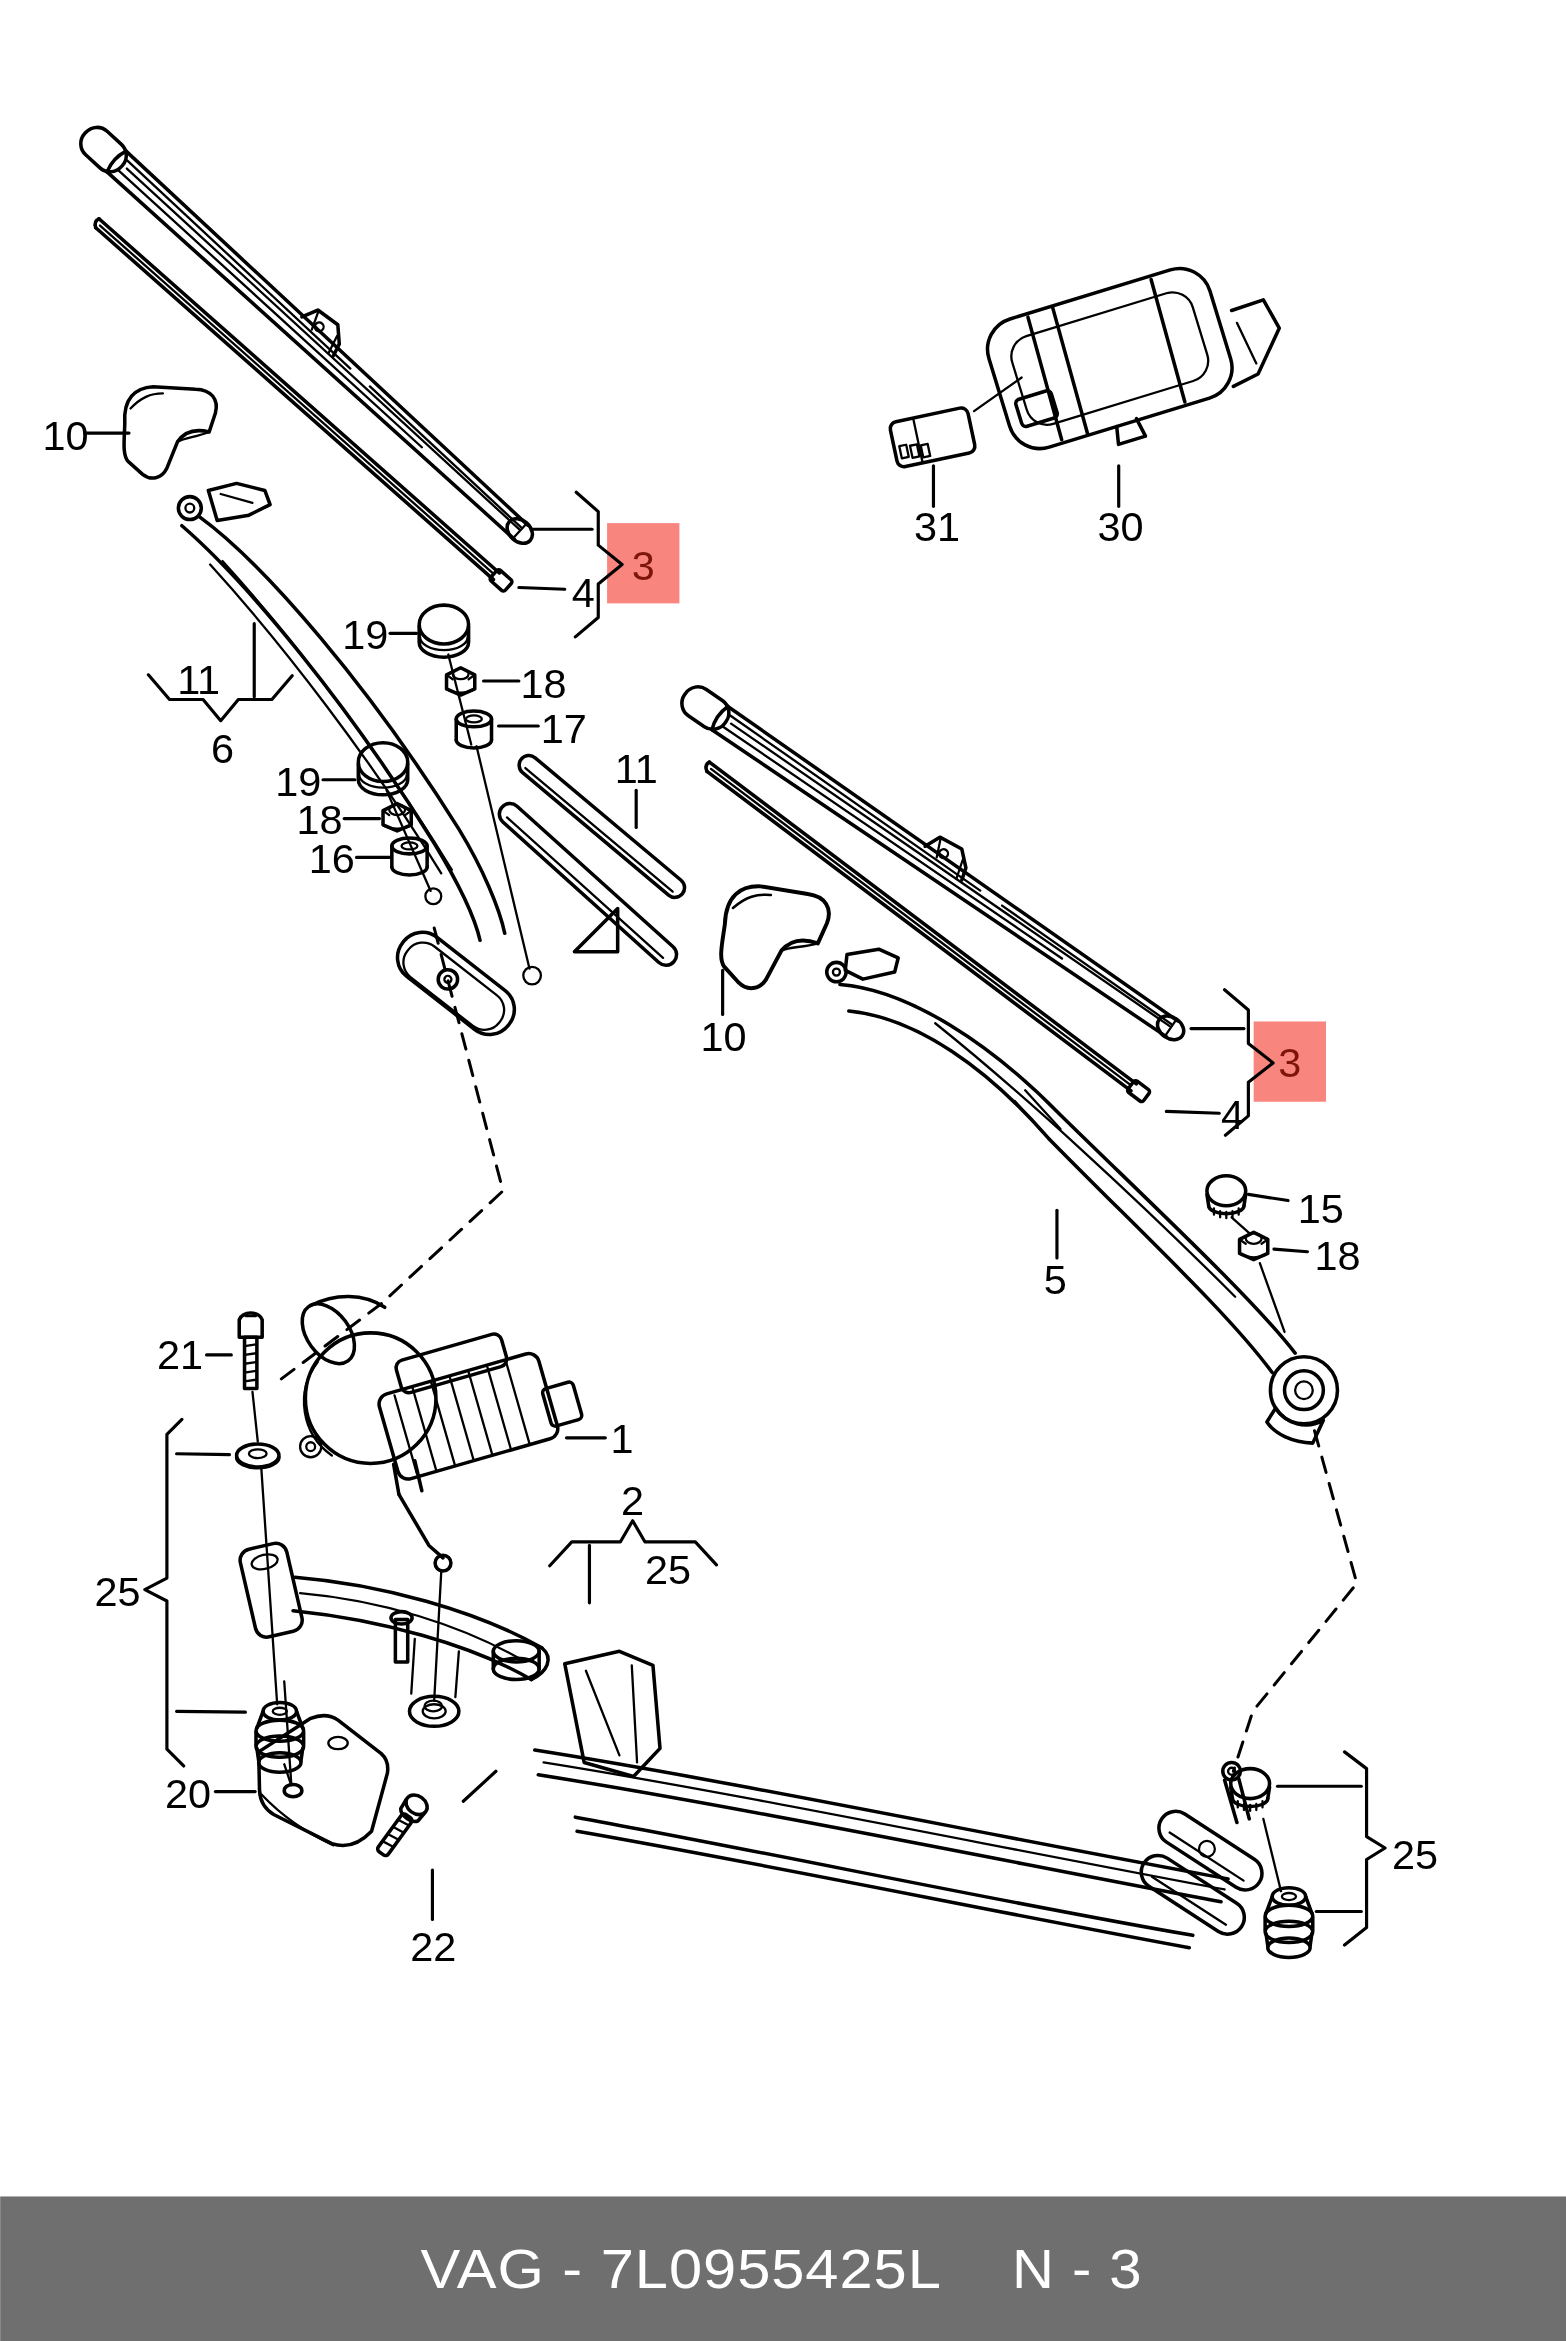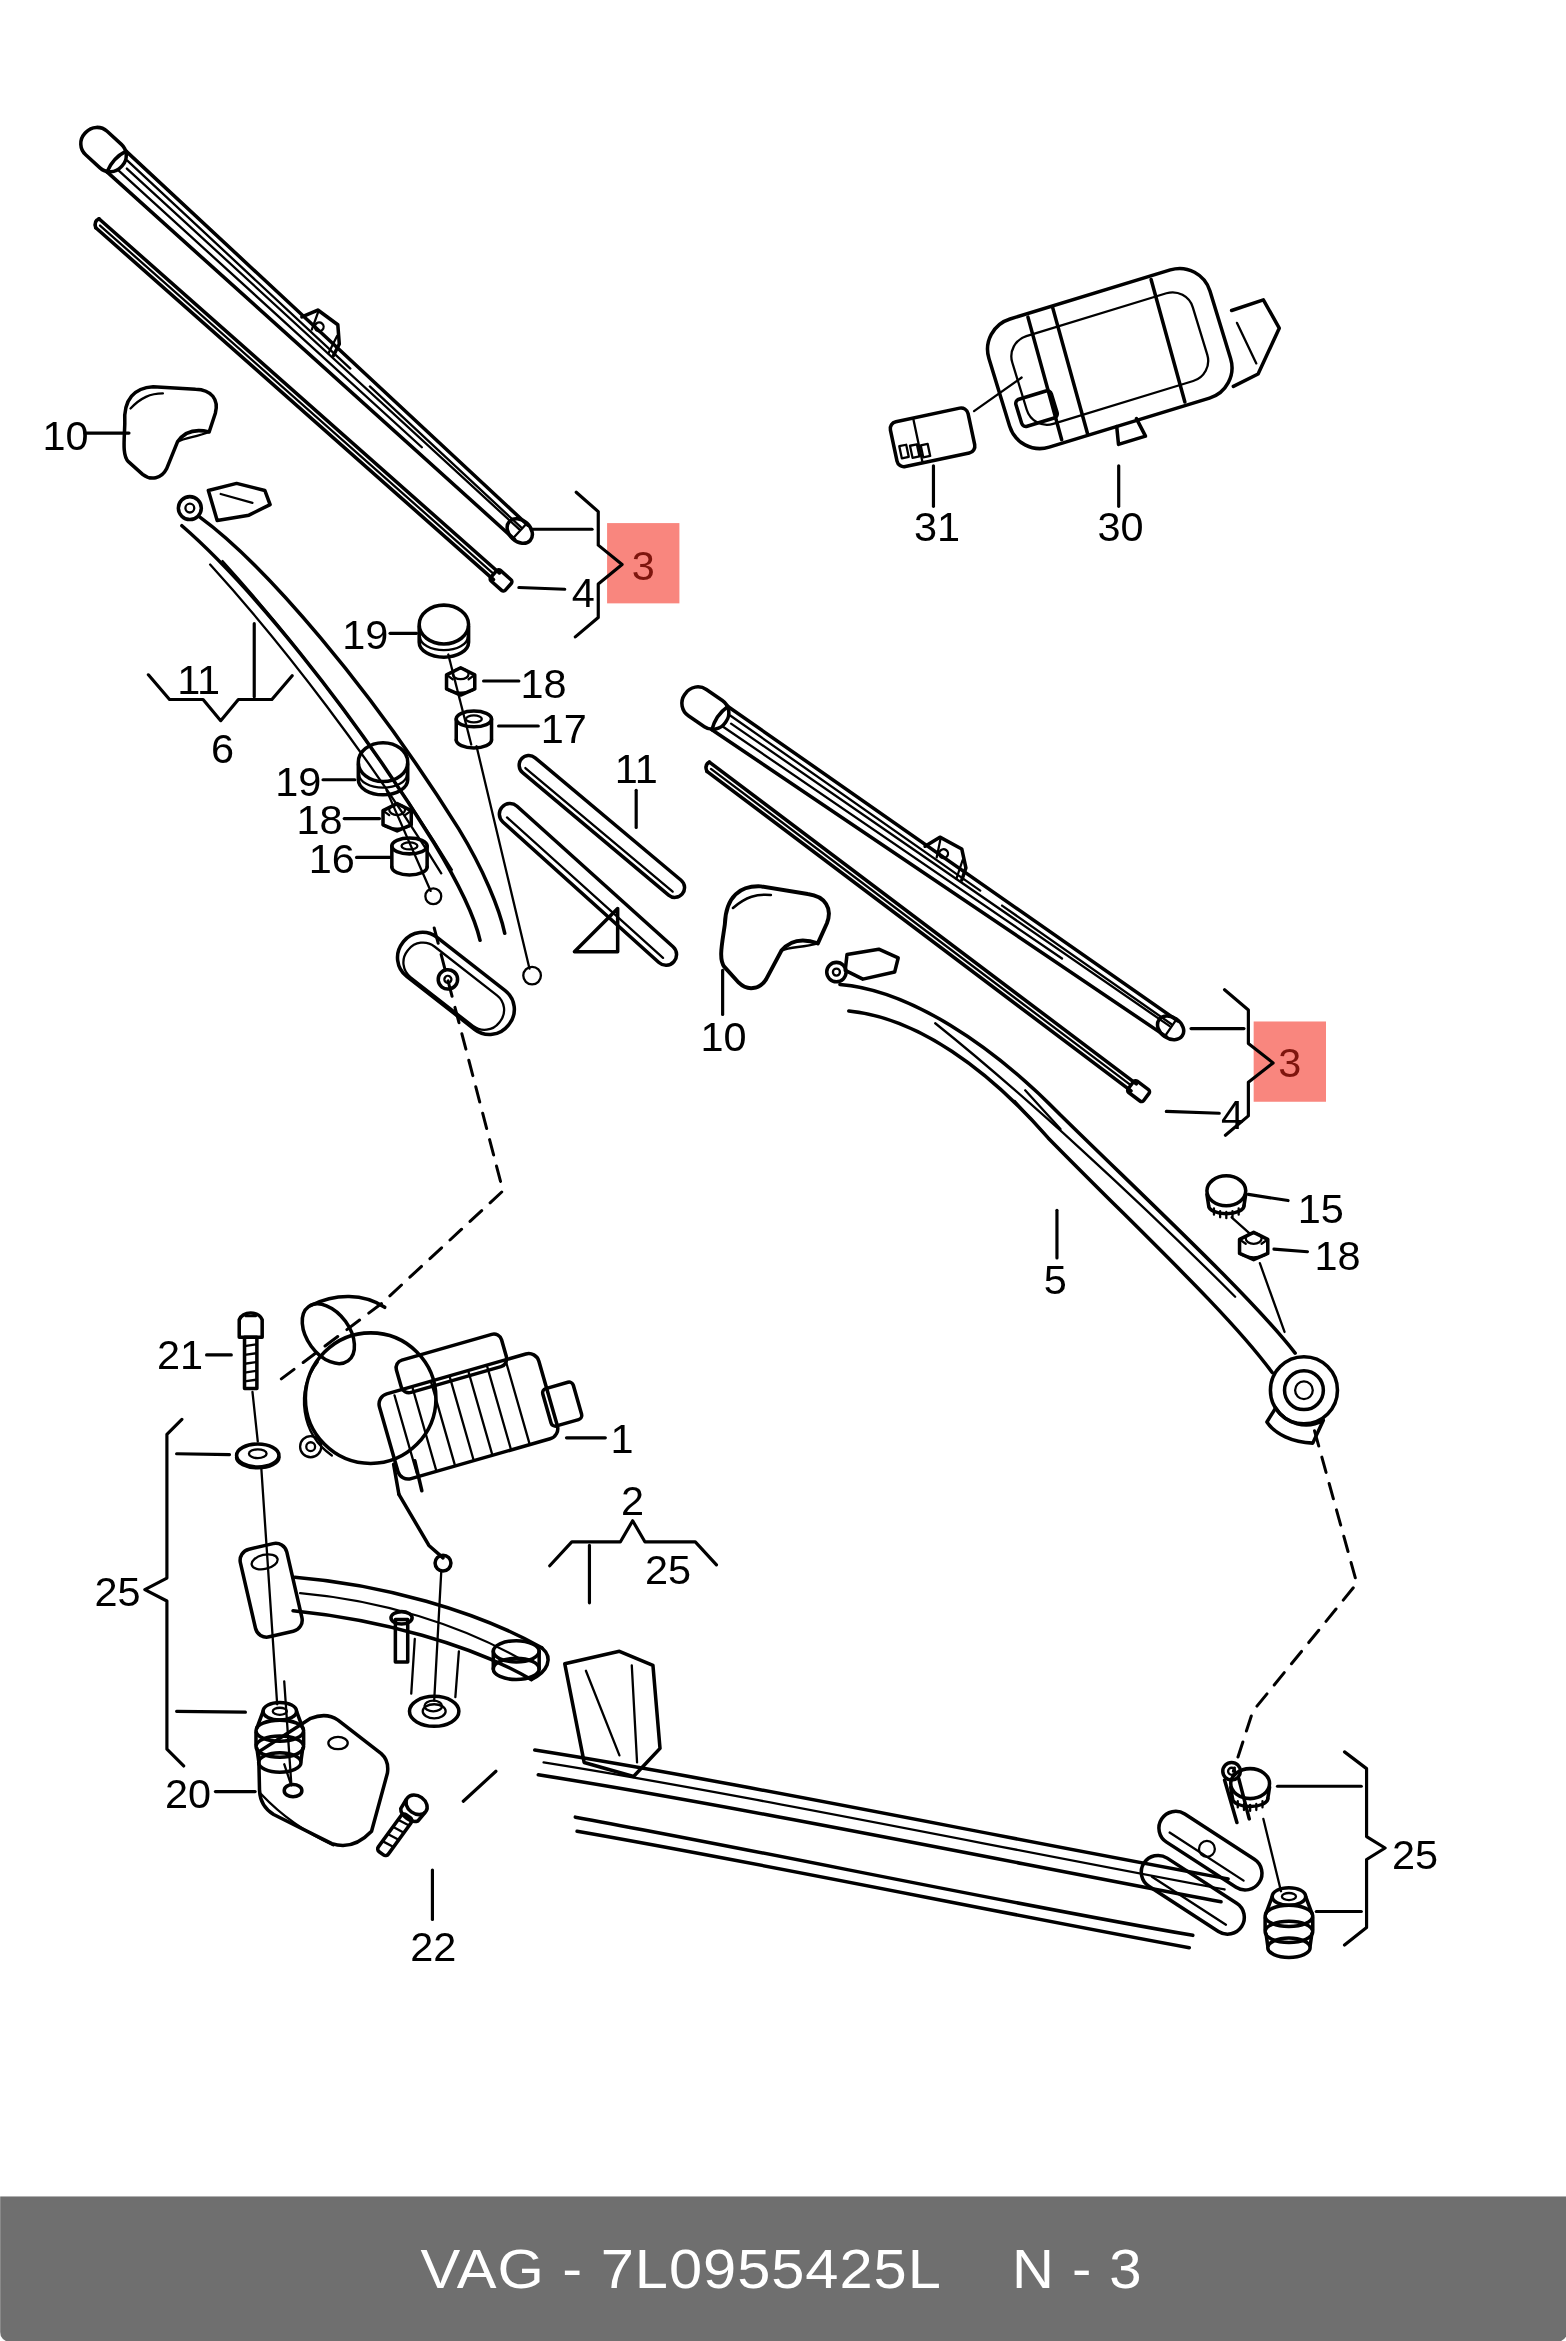--- a/index.html
+++ b/index.html
@@ -1,16 +1,16 @@
 <!DOCTYPE html>
 <html style="font-size:14px"><head>
 <meta charset="utf-8">
 <style>
   html,body{margin:0;padding:0;background:#fff;}
-  .page{position:relative;width:1567px;height:2342px;background:#ffffff;overflow:hidden;border-radius:10px;}
+  .page{position:relative;width:1567px;height:2342px;background:#ffffff;overflow:hidden;}
   svg{display:block;}
   .art{stroke:#000;fill:none;stroke-width:4;stroke-linecap:round;stroke-linejoin:round;}
   .thin{stroke-width:2.6;}
   .leader{stroke:#000;fill:none;stroke-width:3.6;stroke-linecap:round;stroke-linejoin:round;}
   .dashline{stroke:#000;fill:none;stroke-width:3.4;stroke-dasharray:18 13;}
   .callout{font-family:"Liberation Sans",sans-serif;font-size:47px;}
   .footer-text{font-family:"Liberation Sans",sans-serif;font-size:62px;letter-spacing:1px;}
 </style>
 </head>
 <body>

